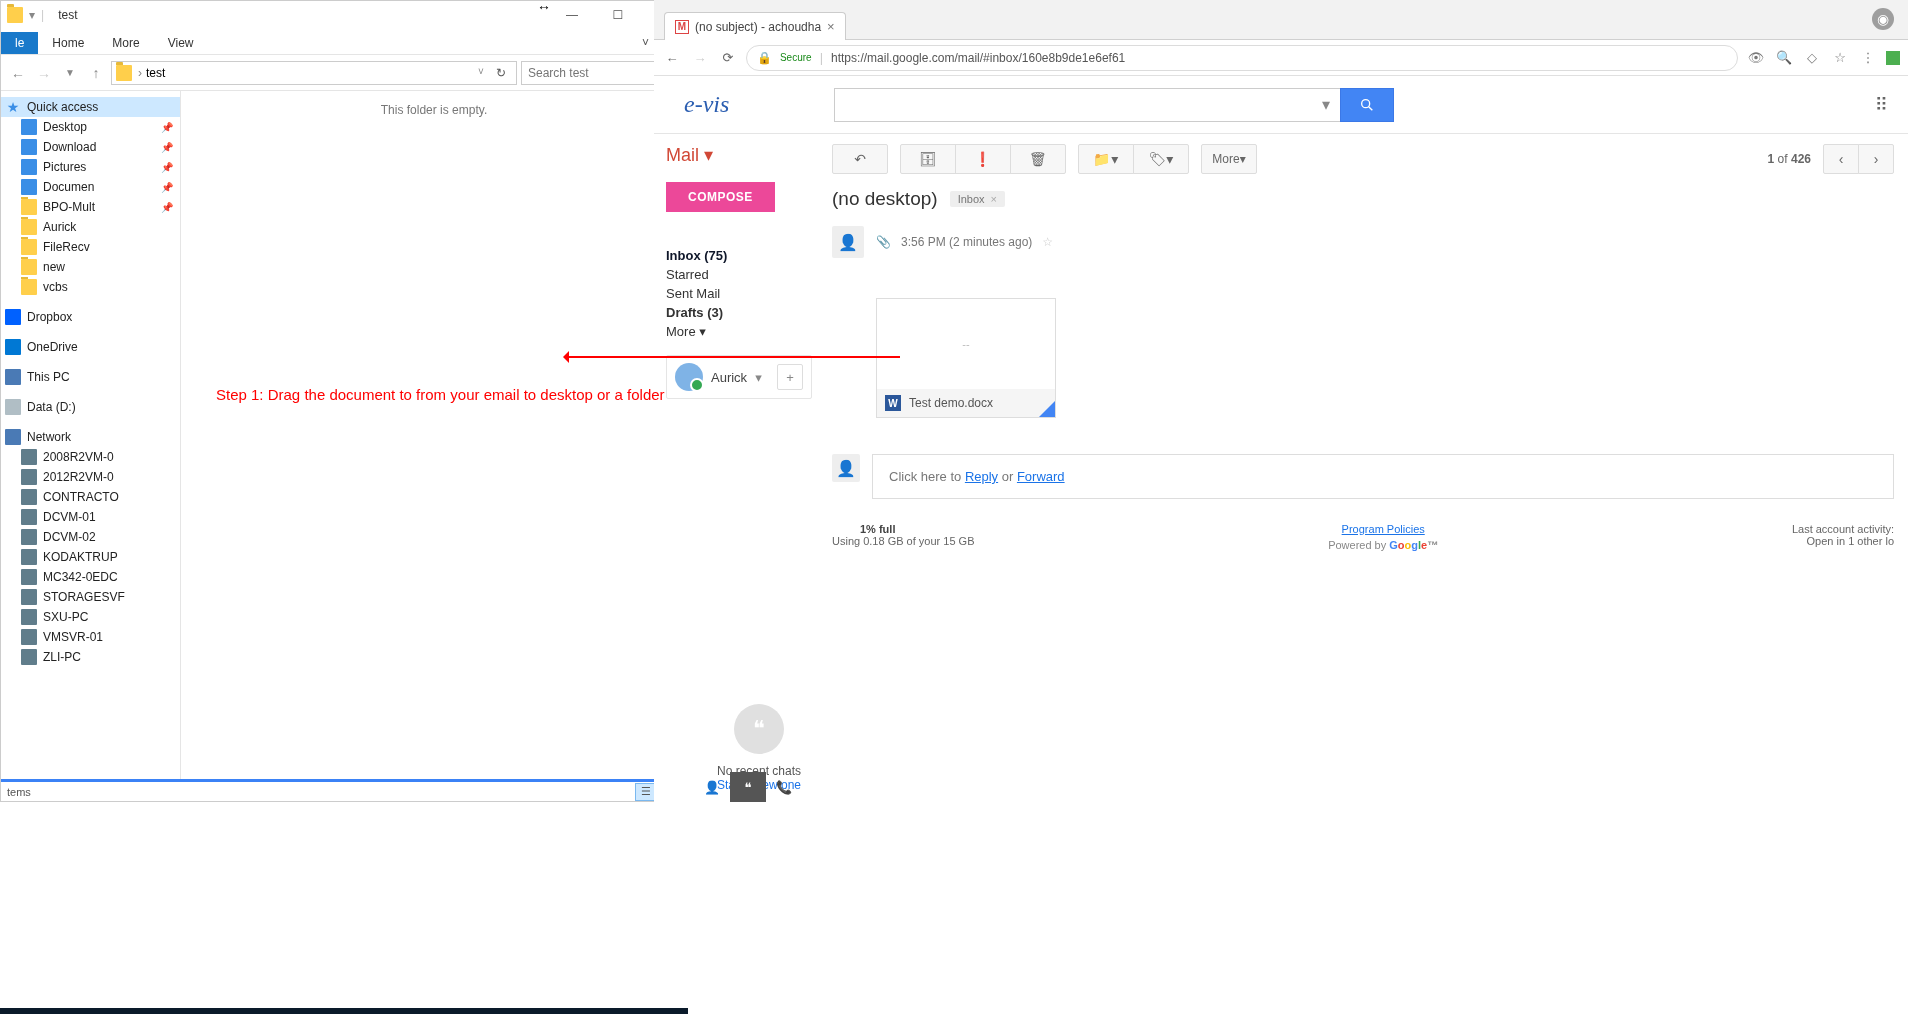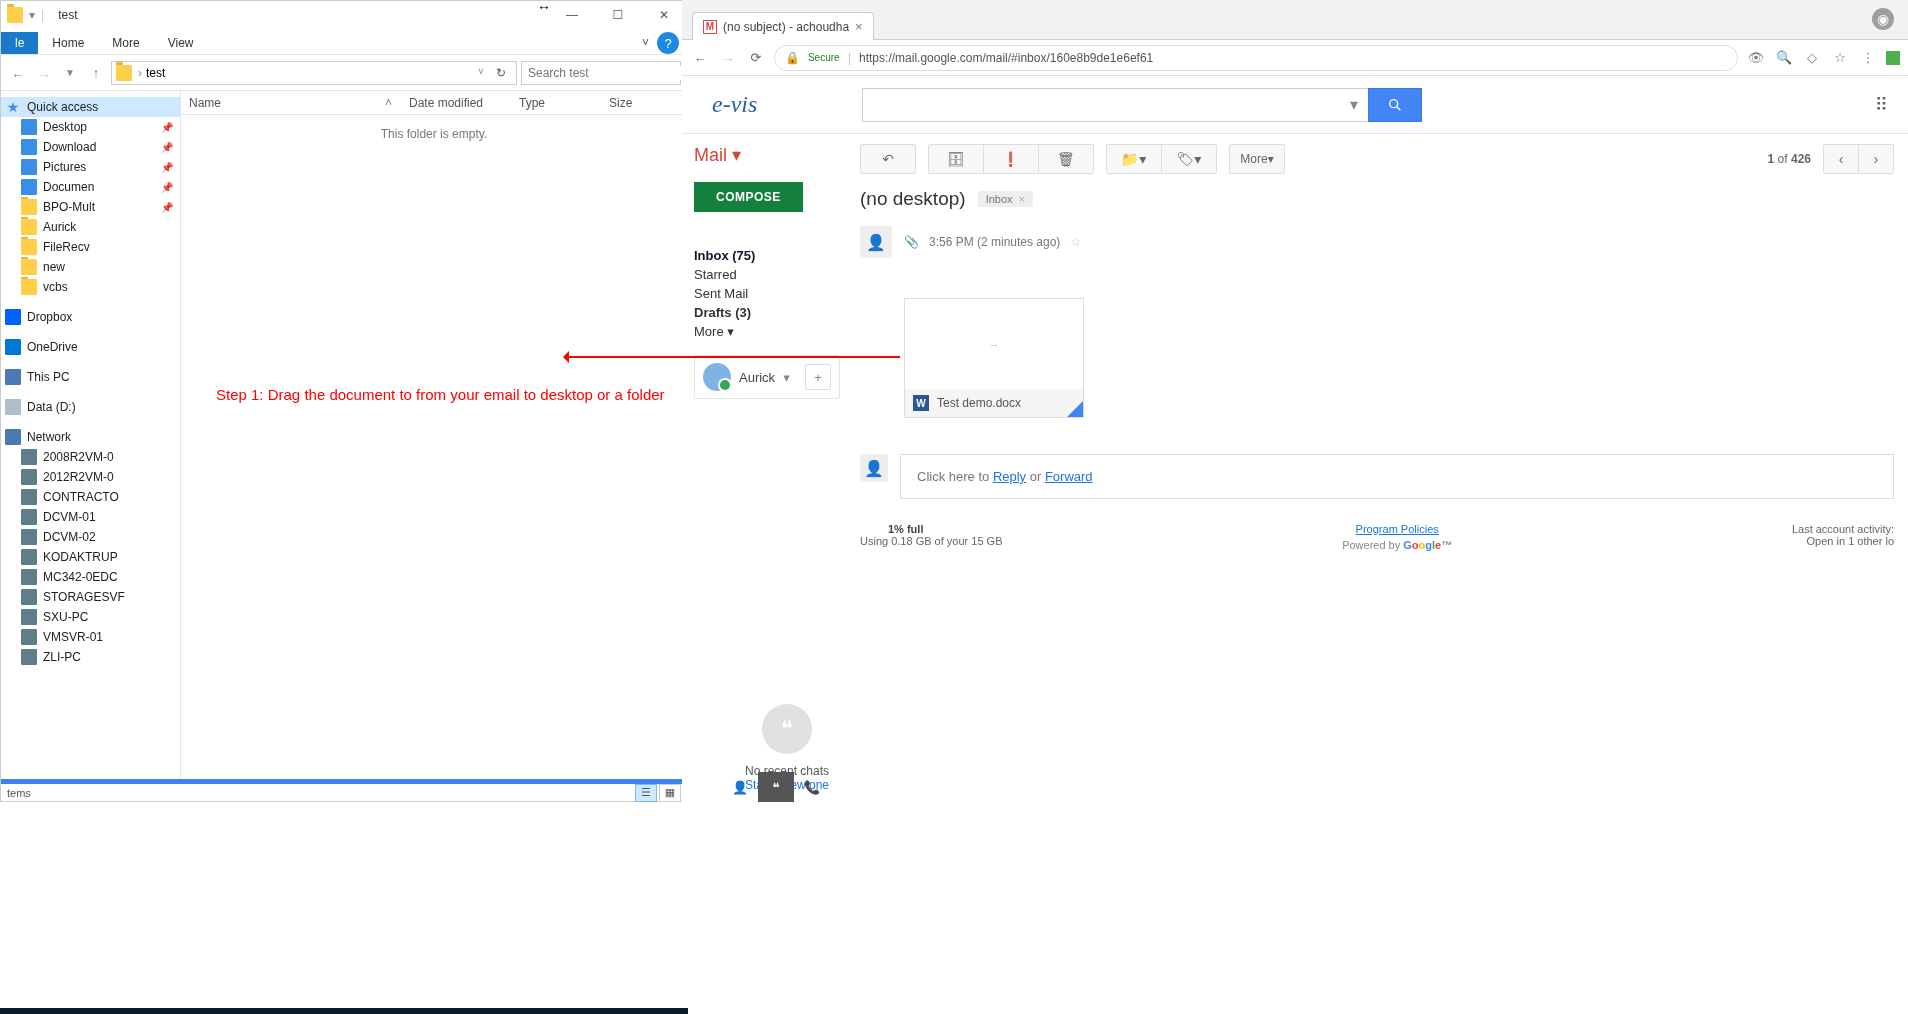--- a/index.html
+++ b/index.html
@@ -61,30 +61,30 @@
 .list-header { height: 24px; display: flex; border-bottom: 1px solid #e5e5e5; color: #555; }
 .list-header .col { padding: 4px 8px; border-right: 1px solid transparent; display: flex; align-items: center; }
 .list-header .col.name { width: 220px; }
 .list-header .col.date { width: 110px; }
 .list-header .col.type { width: 90px; }
 .list-header .col.size { width: 60px; }
 .list-header .sort { margin-left: auto; color: #888; }
 .empty-msg { text-align: center; color: #777; padding-top: 12px; }
 
 
-.exp-status { height: 22px; border-top: 5px solid #3b82f6; display: flex; align-items: center; font-size: 11px; color: #555; padding: 0 6px; }
+.exp-status { height: 22px; border-top: 3px solid #3b82f6; display: flex; align-items: center; font-size: 11px; color: #555; padding: 0 6px; }
 .exp-status .right { margin-left: auto; display: flex; gap: 2px; }
 .exp-status .vbtn { width: 22px; height: 18px; border: 1px solid #ccc; display: flex; align-items: center; justify-content: center; }
 .exp-status .vbtn.active { background: #cde8ff; border-color: #7ab8ef; }
 
 
 .divider { position: absolute; left: 688px; top: 0; width: 6px; height: 802px; background: linear-gradient(to right, #000 0, #000 2px, #6a7a8a 2px, #6a7a8a 6px); }
 
 
-.chrome { position: absolute; left: 682px; top: 0; right: 0; height: 802px; background: #fff; display: flex; flex-direction: column; }
+.chrome { position: absolute; left: 654px; top: 0; right: 0; height: 802px; background: #fff; display: flex; flex-direction: column; }
 
 
 .chrome-top { height: 40px; background: #f2f2f2; border-bottom: 1px solid #d0d0d0; position: relative; }
 .chrome-tab { position: absolute; left: 10px; bottom: -1px; height: 28px; background: #fff; border: 1px solid #ccc; border-bottom: none; border-radius: 4px 4px 0 0; display: flex; align-items: center; padding: 0 10px; font-size: 12px; color: #444; gap: 6px; min-width: 160px; }
 .chrome-tab .gm-ico { width: 14px; height: 14px; background: #fff; border: 1px solid #d44; display: inline-block; position: relative; }
 .chrome-tab .gm-ico::after { content: "M"; position: absolute; inset: 0; color: #d44; font-size: 10px; text-align: center; line-height: 12px; font-weight: bold; }
 .chrome-tab .tclose { margin-left: auto; color: #777; font-size: 13px; }
 .chrome-top .avatar { position: absolute; right: 14px; top: 8px; width: 22px; height: 22px; border-radius: 50%; background: #9e9e9e; color: #fff; font-size: 14px; display: flex; align-items: center; justify-content: center; }
 
 
@@ -104,21 +104,21 @@
 .gmail-search { flex: 1; max-width: 560px; height: 34px; display: flex; }
 .gmail-search input { flex: 1; border: 1px solid #ccc; border-right: none; padding: 0 8px; font-size: 13px; outline: none; }
 .gmail-search .ddl { width: 28px; border: 1px solid #ccc; border-left: none; border-right: none; display: flex; align-items: center; justify-content: center; color: #888; }
 .gmail-search .go { width: 54px; background: #4285f4; border: 1px solid #3b78e7; display: flex; align-items: center; justify-content: center; color: #fff; }
 .gmail-header .apps { margin-left: auto; color: #666; font-size: 18px; }
 
 
 .gmail-body { flex: 1; display: flex; min-height: 0; }
 .gmail-side { width: 170px; padding: 10px 12px; font-size: 13px; color: #333; }
 .gmail-side .mail-dd { color: #d14836; font-size: 18px; margin-bottom: 16px; }
-.gmail-side .compose { background: #15803d; color: #fff; font-weight: bold; font-size: 12px; padding: 8px 22px; border: none; margin-bottom: 14px; letter-spacing: 0.5px; }
+.gmail-side .compose { background: #ec4899; color: #fff; font-weight: bold; font-size: 12px; padding: 8px 22px; border: none; margin-bottom: 14px; letter-spacing: 0.5px; }
 .gmail-side .folders div { padding: 2px 0; }
 .gmail-side .folders .active { color: #0f172a; font-weight: bold; margin-top: 20px; }
 .gmail-side .folders .drafts { font-weight: bold; }
 .gmail-side .hangouts { margin-top: 14px; height: 44px; border: 1px solid #e5e5e5; border-radius: 2px; display: flex; align-items: center; padding: 0 8px; gap: 8px; font-size: 13px; color: #444; }
 .gmail-side .hangouts .hcirc { width: 28px; height: 28px; background: #7fb3e6; border-radius: 50%; position: relative; }
 .gmail-side .hangouts .hcirc::after { content: ""; position: absolute; right: -1px; bottom: -1px; width: 10px; height: 10px; background: #34a853; border: 2px solid #fff; border-radius: 50%; }
 .gmail-side .hangouts .plus { margin-left: auto; width: 26px; height: 26px; border: 1px solid #ddd; display: flex; align-items: center; justify-content: center; color: #888; border-radius: 2px; }
 
 .gmail-main { flex: 1; padding: 8px 14px 0 8px; display: flex; flex-direction: column; }
 
@@ -357,29 +357,20 @@
             <span>VMSVR-01</span>
           </div>
         <div class="item indent">
             <span class="ico comp"></span>
             <span>ZLI-PC</span>
           </div>
       </div>
     </div>
 
     <div class="list-pane">
-      <div class="list-header">
-        <div class="col name">
-            <span>Name</span>
-            <span class="sort">˄</span>
-          </div>
-        <div class="col date">Date modified</div>
-        <div class="col type">Type</div>
-        <div class="col size">Size</div>
-      </div>
       <div class="empty-msg">This folder is empty.</div>
     </div>
   </div>
 
   <div class="exp-status">
     <span>tems</span>
     <div class="right">
       <div class="vbtn active">☰</div>
       <div class="vbtn">▦</div>
     </div>

